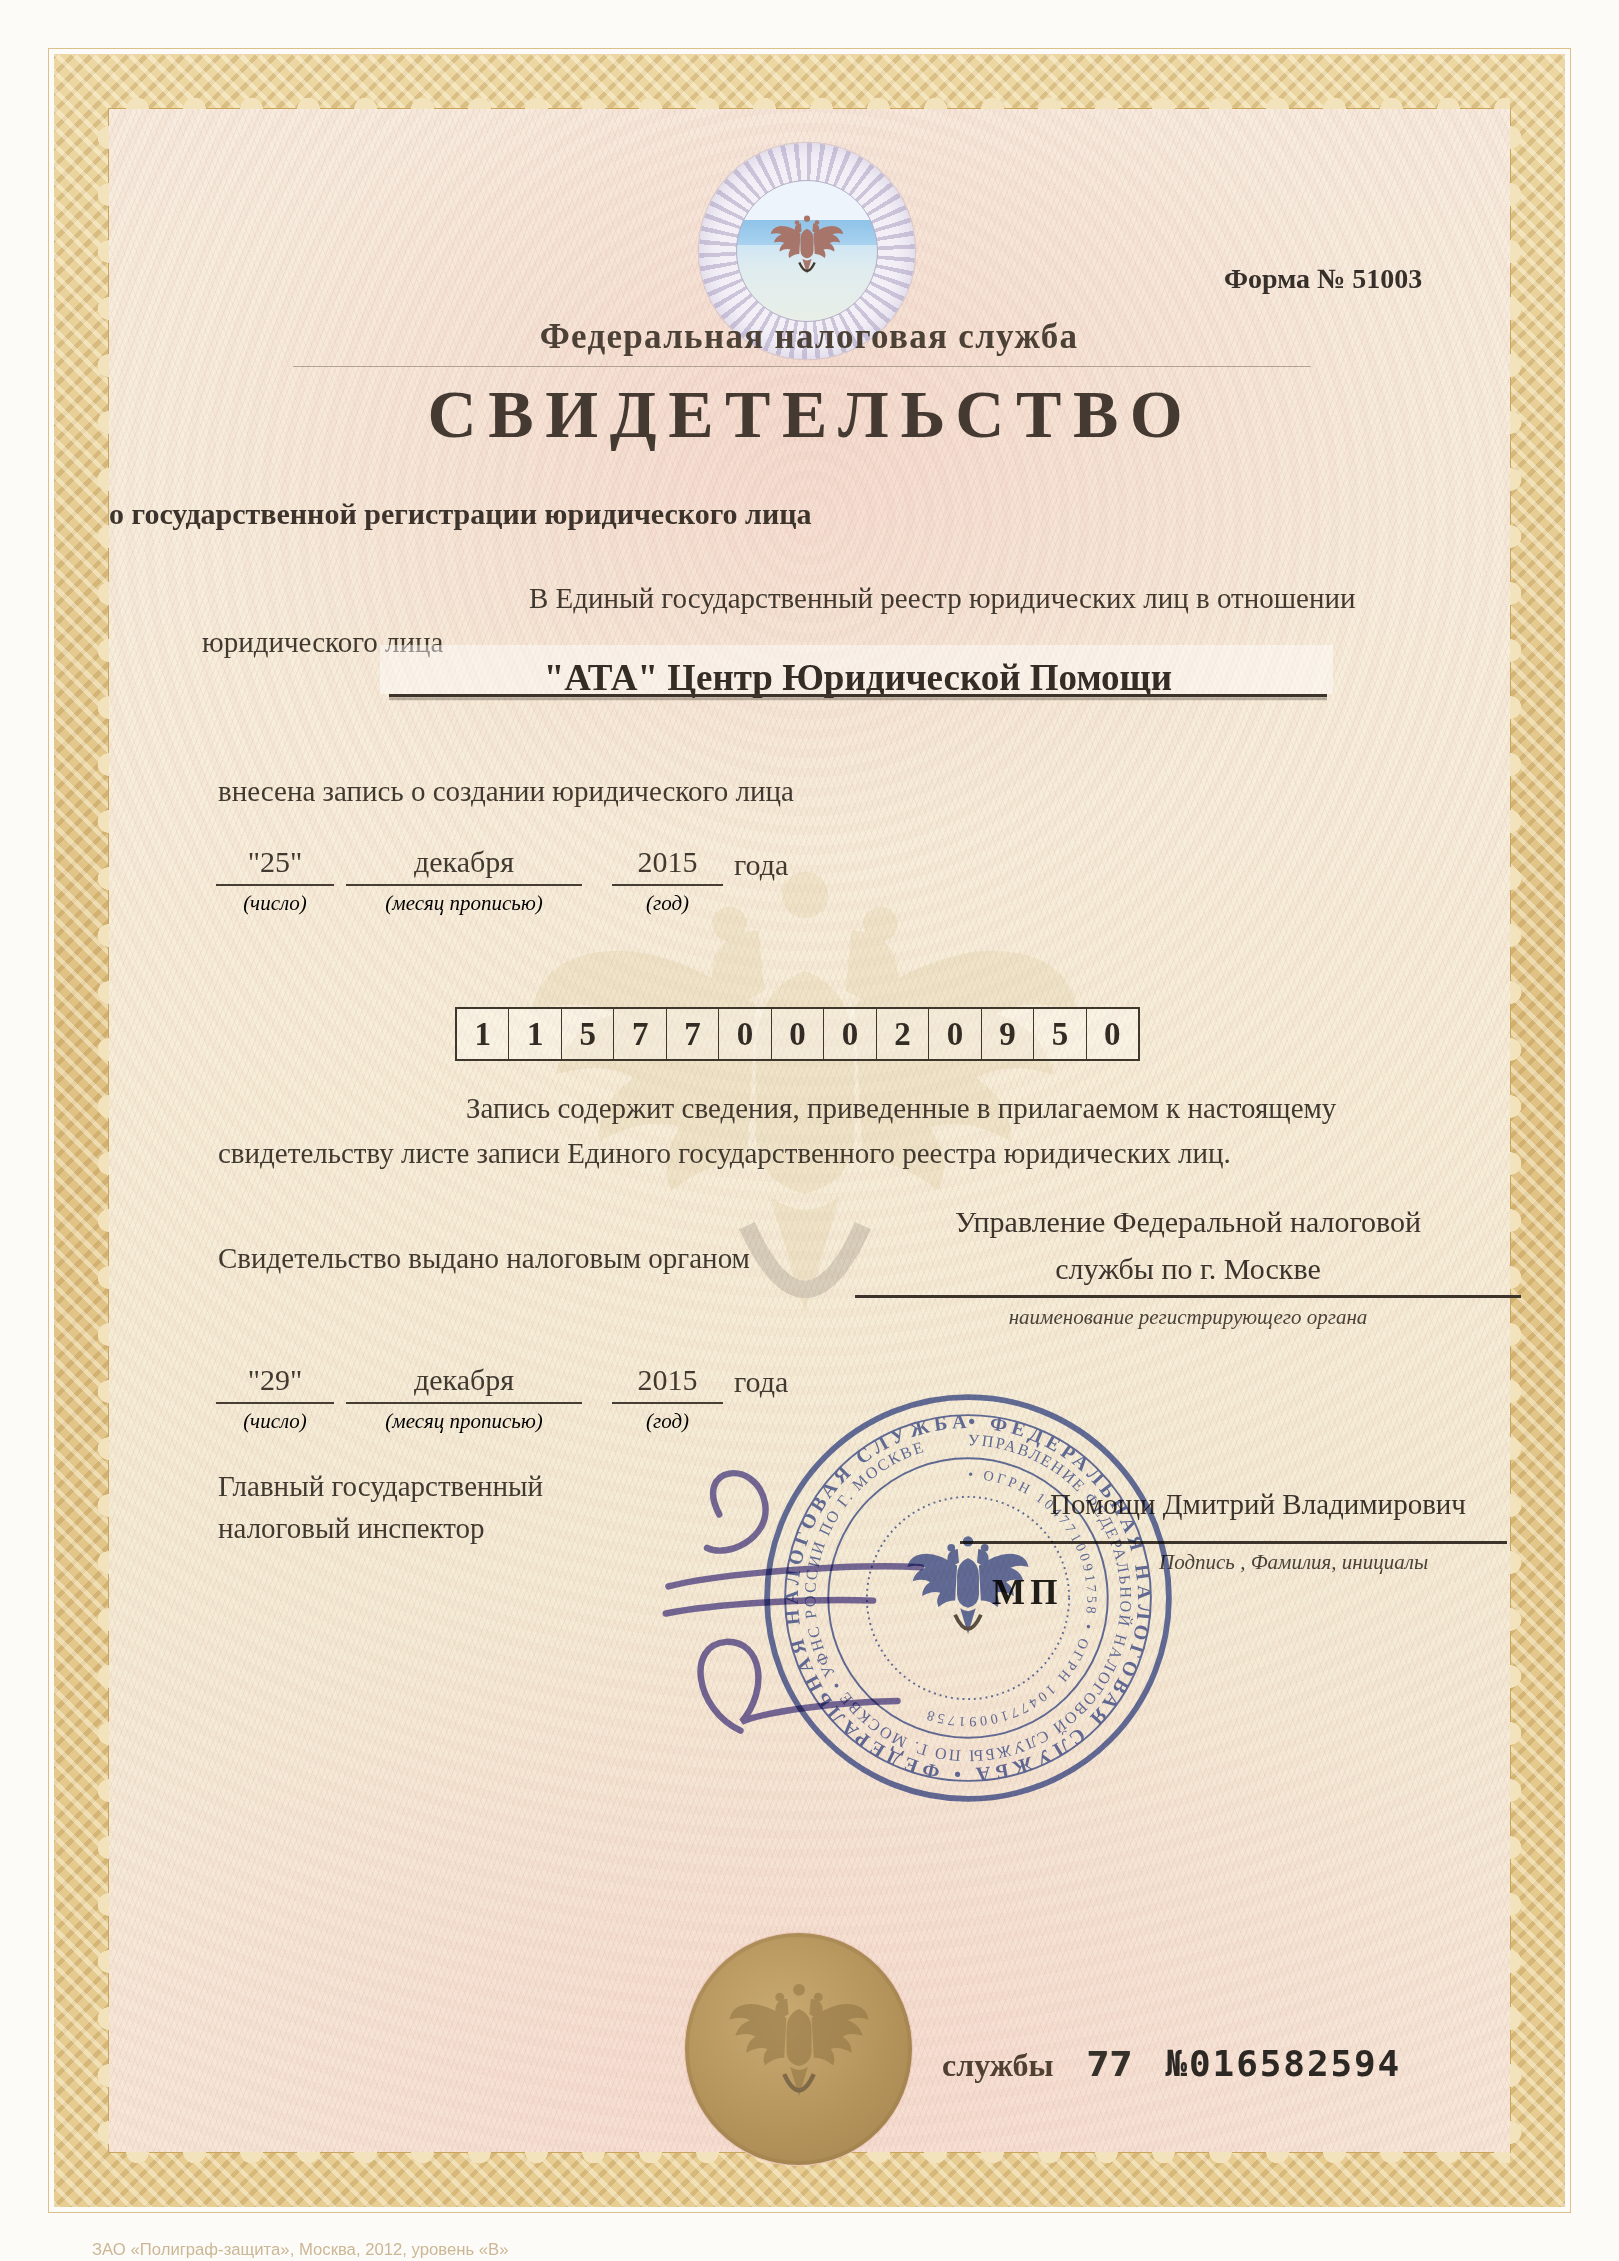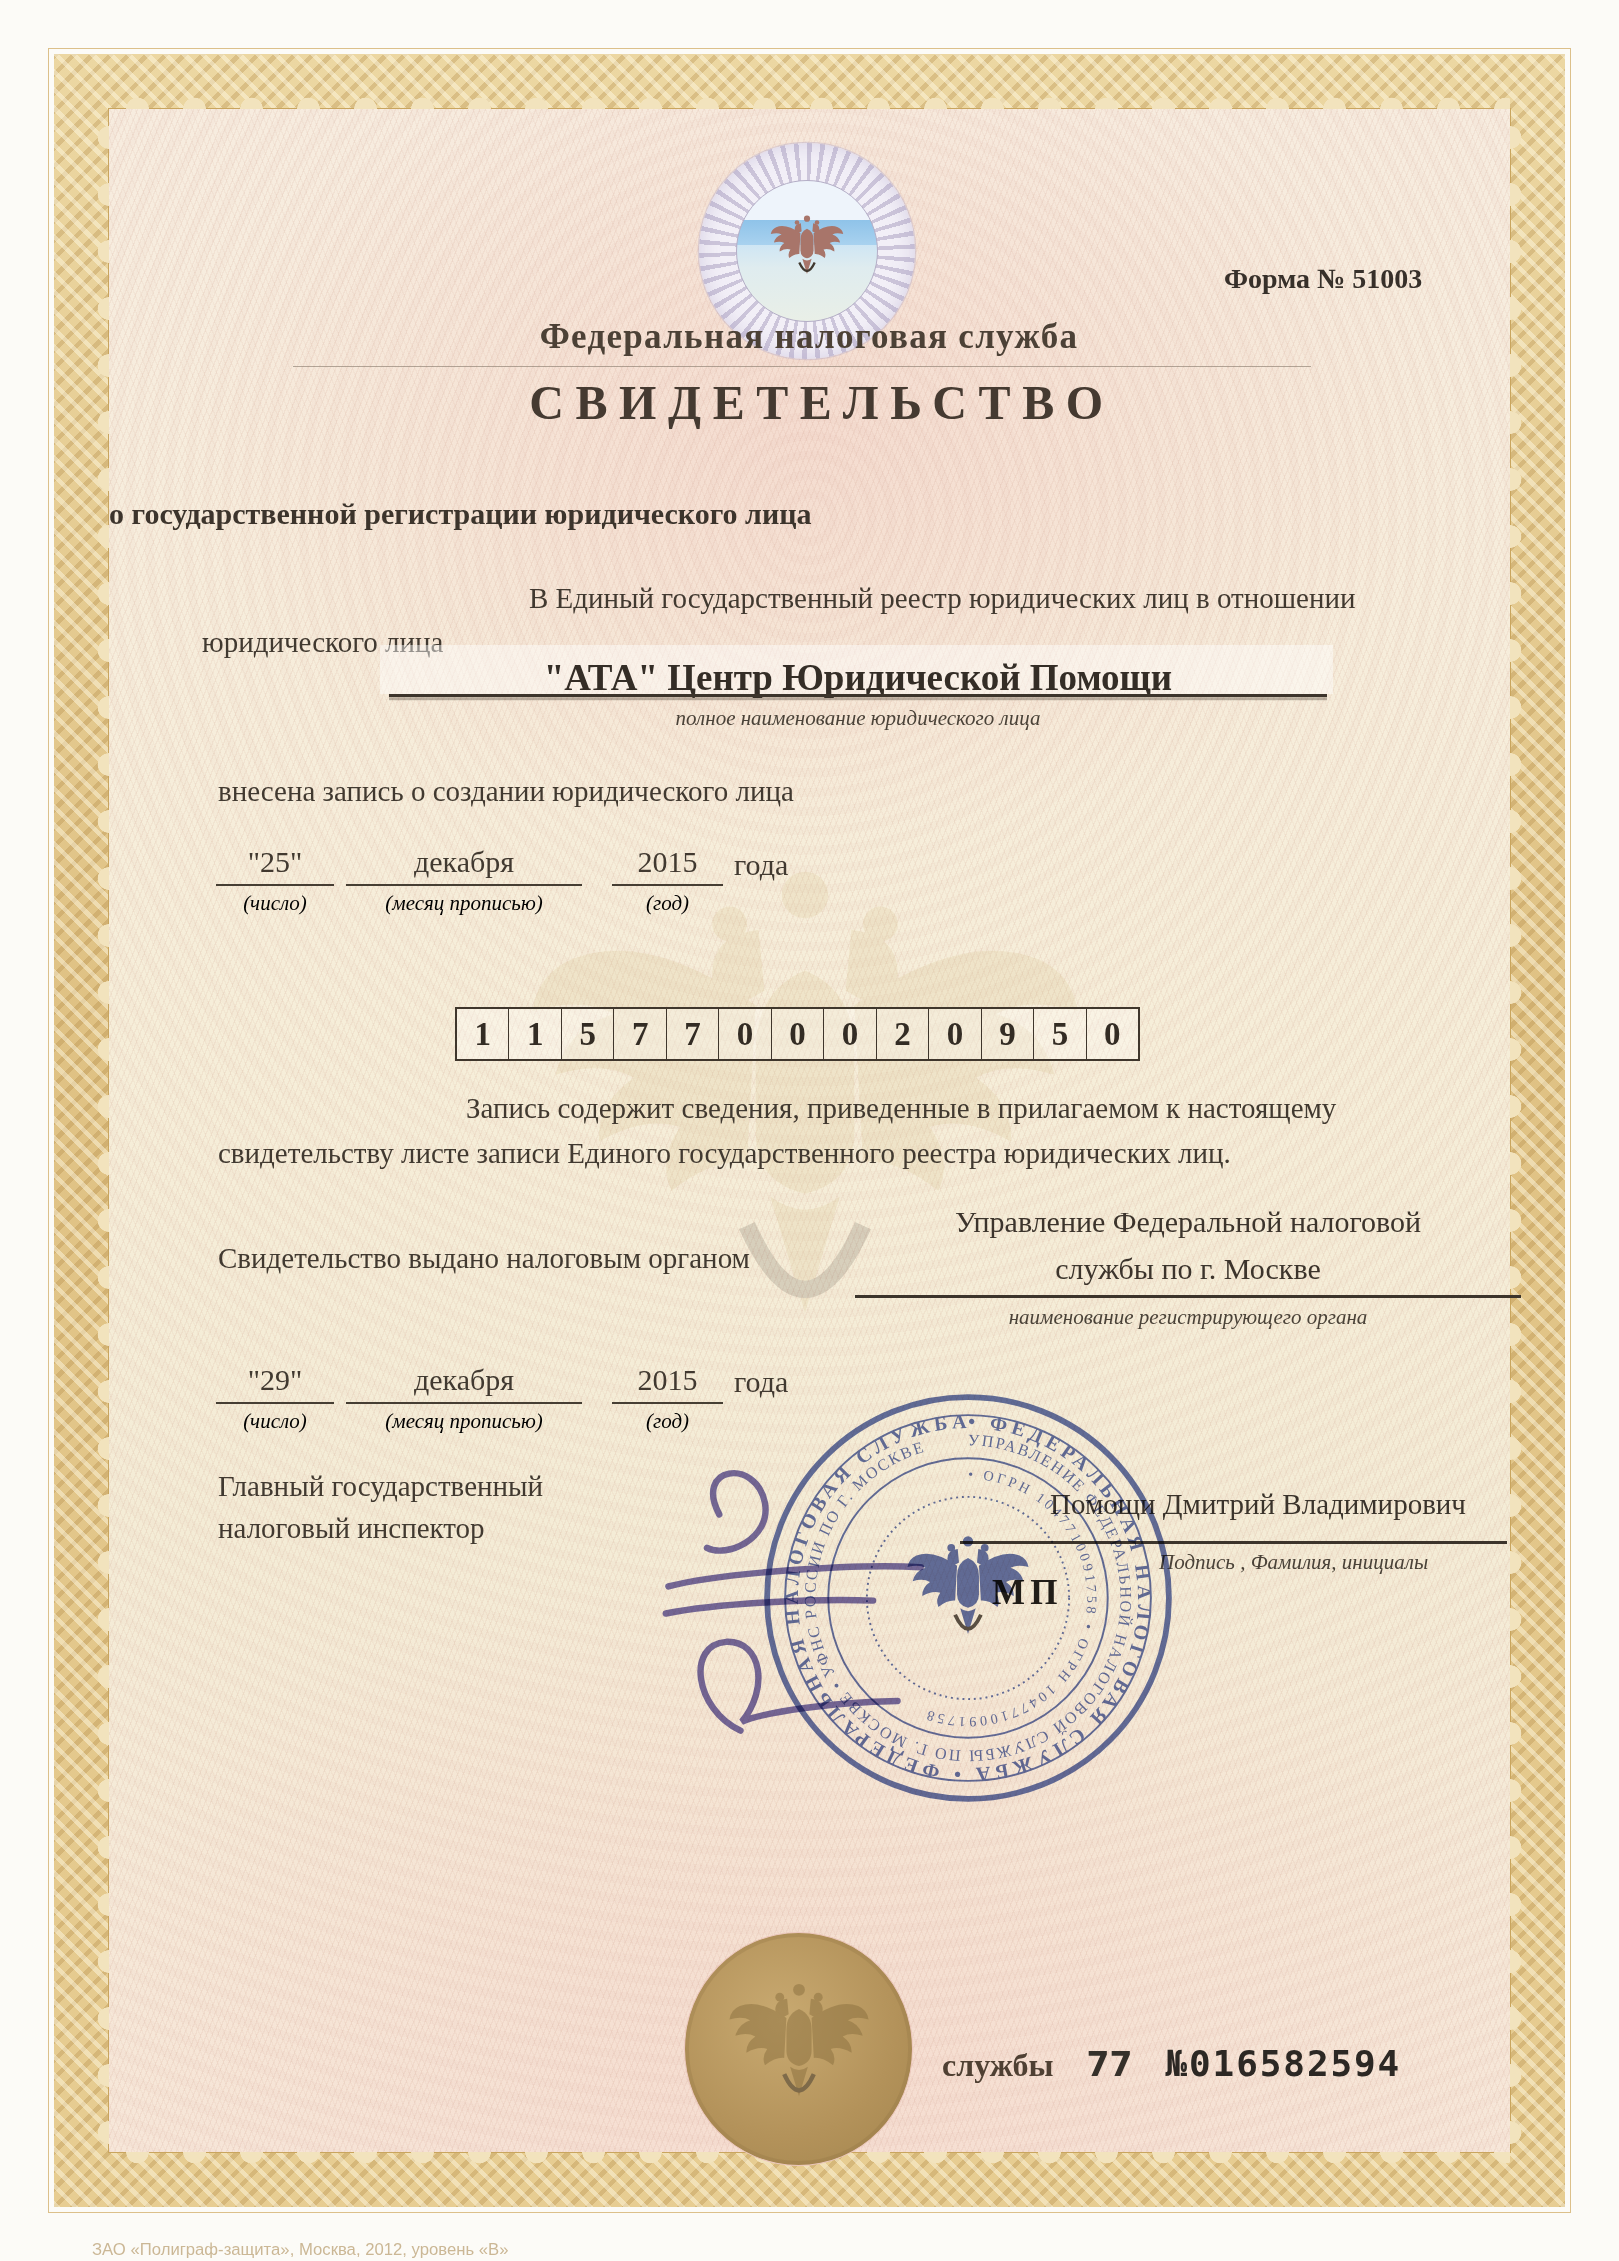--- a/index.html
+++ b/index.html
@@ -35,21 +35,21 @@
     background-size:27px 57px;background-repeat:repeat-y;}
   
   .abs{position:absolute;}
   .body-t{font-size:29px;color:#413930;}
   .caption{font-style:italic;font-size:21px;color:#4a4238;}
   
   .form-label{top:263px;left:1224px;width:277px;font-size:28px;font-weight:bold;color:#37302a;}
   .agency{top:317px;left:109px;width:1400px;text-align:center;font-size:35px;font-weight:bold;
           letter-spacing:1.3px;color:#4c4136;}
   .agency-rule{top:366px;left:293px;width:1018px;height:1.3px;background:#8d7f72;opacity:.65;}
-  .title{top:375px;left:122px;width:1400px;text-align:center;font-size:48px;font-weight:bold;
+  .title{top:375px;left:111px;width:1400px;text-align:center;font-size:68px;font-weight:bold;
          letter-spacing:11.6px;color:#453a31;}
   .subtitle{top:497px;left:109px;width:1400px;text-align:left;font-size:30px;font-weight:bold;color:#3c342c;}
   
   .intro1{top:582px;left:529px;}
   .intro2{top:626px;left:202px;}
   .company-patch{top:645px;left:380px;width:953px;height:49px;background:rgba(255,255,255,.45);}
   .company{top:656px;left:389px;width:938px;text-align:center;font-size:37px;font-weight:bold;color:#342d26;}
   .company-line{top:694px;left:389px;width:938px;height:2.6px;background:#3c342b;box-shadow:0 3.2px 0 rgba(70,58,45,.35);}
   .company-cap{top:706px;left:389px;width:938px;text-align:center;}
   .record-line{top:775px;left:218px;}
@@ -149,21 +149,20 @@
   <div class="abs agency-rule"></div>
   <div class="abs title">СВИДЕТЕЛЬСТВО</div>
   <div class="abs subtitle">о государственной регистрации юридического лица</div>
 
   <div class="abs body-t intro1">В Единый государственный реестр юридических лиц в отношении</div>
   <div class="abs body-t intro2">юридического лица</div>
 
   <div class="abs company-patch"></div>
   <div class="abs company">"АТА" Центр Юридической Помощи</div>
   <div class="abs company-line"></div>
-  <div class="abs caption company-cap">полное наименование юридического лица</div>
 
   <div class="abs body-t record-line">внесена запись о создании юридического лица</div>
 
   <div class="dfield" style="top:845px;left:216px;width:118px;">"25"</div>
   <div class="dfield" style="top:845px;left:346px;width:236px;">декабря</div>
   <div class="dfield" style="top:845px;left:612px;width:111px;">2015</div>
   <div class="dsuffix" style="top:848px;left:734px;">года</div>
   <div class="dcap" style="top:891px;left:216px;width:118px;">(число)</div>
   <div class="dcap" style="top:891px;left:346px;width:236px;">(месяц прописью)</div>
   <div class="dcap" style="top:891px;left:612px;width:111px;">(год)</div>

